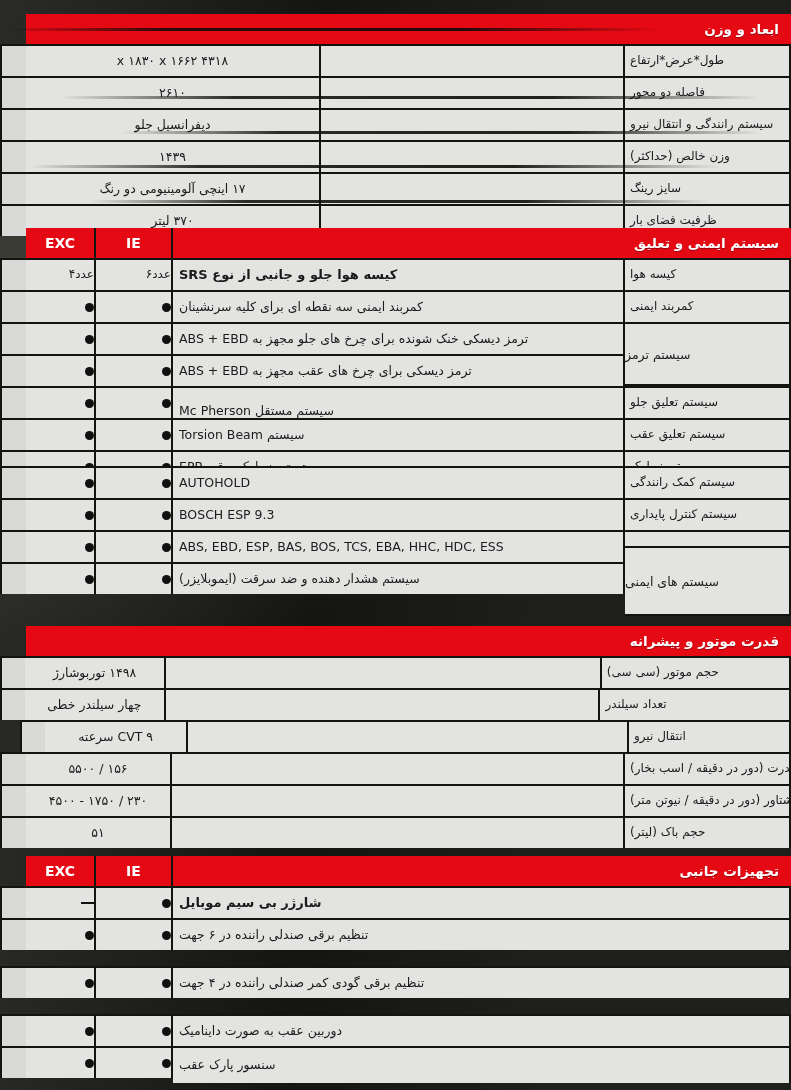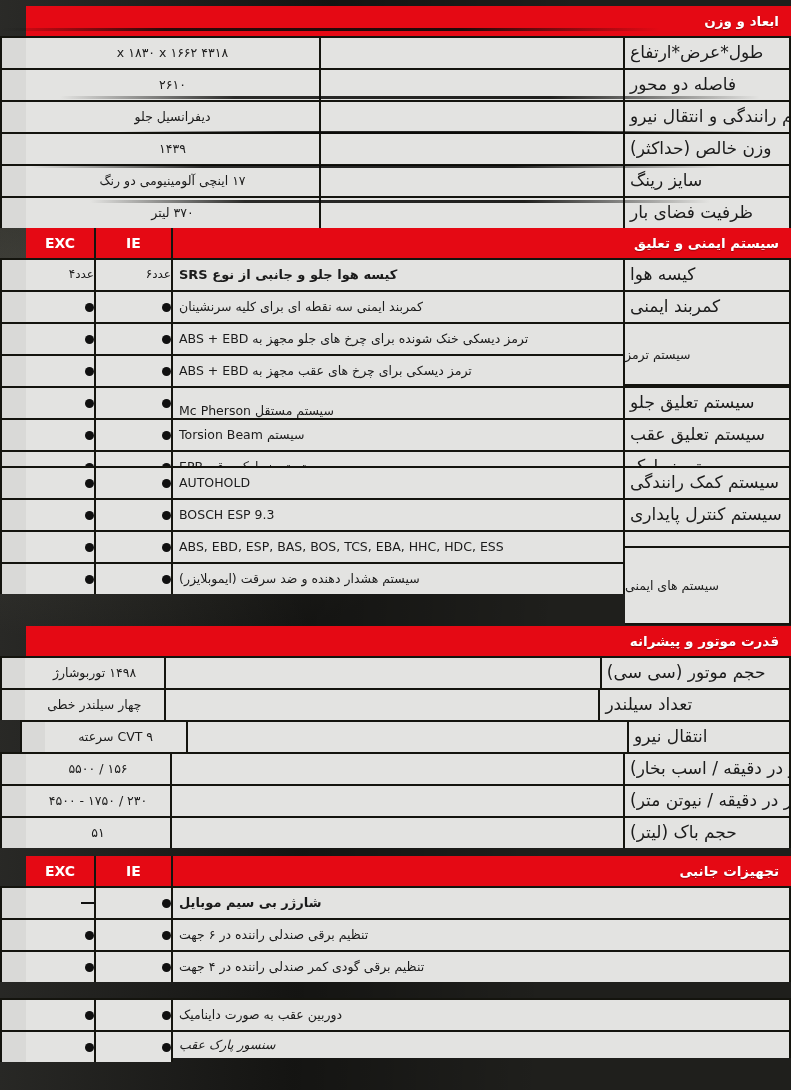--- a/index.html
+++ b/index.html
@@ -102,21 +102,21 @@
     border-right: 2px solid #14140e;
     font-size: 12.5px;
     line-height: 1.15;
     overflow: hidden;
     white-space: nowrap;
   }
   .cell.label {
     justify-content: flex-end;
     padding-right: 9px;
     padding-left: 5px;
-    font-size: 17px;
+    font-size: 12px;
   }
   .cell.valfill {
     justify-content: center;
     padding: 0 6px;
   }
   .cell.desc {
     justify-content: flex-end;
     padding-right: 10px;
     padding-left: 6px;
   }
@@ -176,21 +176,21 @@
     pointer-events: none;
     z-index: 5;
   }
 </style>
 </head>
 <body>
 
 <div id="sheet">
   <div id="backdrop"></div>
   <div id="table-root">
-      <div class="section" style="top: 6px;">
+      <div class="section" style="top: 14px;">
         <div class="sechead" style="direction: ltr;">
           <div class="leftstub" style="width: 26px;"></div>
           <div class="redbar" style="width: 765px; direction: rtl;">ابعاد و وزن</div>
         </div>
         <div class="rowline" style="height: 32px; direction: ltr;">
           <div class="cell stub" style="width: 26px; height: 32px;"></div>
           <div class="cell valfill" style="width: 295px; height: 32px; direction: rtl;">۴۳۱۸ x ۱۸۳۰ x ۱۶۶۲</div>
           <div class="cell blank" style="width: 304px; height: 32px;"></div>
           <div class="cell label" style="width: 166px; height: 32px; direction: rtl;">طول*عرض*ارتفاع</div>
         </div>
@@ -348,21 +348,21 @@
             <span class="dot"></span>
           </div>
           <div class="cell mark" style="width: 77px; height: 32px;">
             <span class="dot"></span>
           </div>
           <div class="cell desc" style="width: 452px; height: 32px; direction: rtl;">سیستم هشدار دهنده و ضد سرقت (ایموبلایزر)</div>
           <div class="cell label blank" style="width: 166px; height: 32px; direction: rtl;"></div>
         </div>
       </div>
       <div class="mergelabel" style="width: 166px; height: 64px; left: 0px; right: 0px; top: 322px; direction: rtl;">سیستم ترمز</div>
-      <div class="mergelabel" style="width: 166px; height: 79px; left: 0px; right: 0px; top: 546px; direction: rtl;">سیستم های ایمنی</div>
+      <div class="mergelabel" style="width: 166px; height: 70px; left: 0px; right: 0px; top: 546px; direction: rtl;">سیستم های ایمنی</div>
       <div class="section" style="top: 626px;">
         <div class="sechead" style="direction: ltr;">
           <div class="leftstub" style="width: 26px;"></div>
           <div class="redbar" style="width: 765px; direction: rtl;">قدرت موتور و پیشرانه</div>
         </div>
         <div class="rowline" style="height: 32px; direction: ltr;">
           <div class="cell stub" style="width: 26px; height: 32px;"></div>
           <div class="cell valfill" style="width: 146px; height: 32px; direction: rtl;">۱۴۹۸ توربوشارژ</div>
           <div class="cell blank" style="width: 453px; height: 32px;"></div>
           <div class="cell label" style="width: 196px; height: 32px; direction: rtl;">حجم موتور (سی سی)</div>
@@ -418,21 +418,21 @@
         <div class="rowline" style="height: 32px; direction: ltr;">
           <div class="cell stub" style="width: 26px; height: 32px;"></div>
           <div class="cell mark" style="width: 70px; height: 32px;">
             <span class="dot"></span>
           </div>
           <div class="cell mark" style="width: 77px; height: 32px;">
             <span class="dot"></span>
           </div>
           <div class="cell desc" style="width: 618px; height: 32px; direction: rtl;">تنظیم برقی صندلی راننده در ۶ جهت</div>
         </div>
-        <div class="rowline" style="height: 48px; direction: ltr;">
+        <div class="rowline" style="height: 48px; direction: ltr; margin-top: 16px;">
           <div class="cell stub" style="width: 26px; height: 32px;"></div>
           <div class="cell mark" style="width: 70px; height: 32px;">
             <span class="dot"></span>
           </div>
           <div class="cell mark" style="width: 77px; height: 32px;">
             <span class="dot"></span>
           </div>
           <div class="cell desc" style="width: 618px; height: 32px; direction: rtl;">تنظیم برقی گودی کمر صندلی راننده در ۴ جهت</div>
         </div>
         <div class="rowline" style="height: 32px; direction: ltr;">
@@ -446,21 +446,21 @@
           <div class="cell desc" style="width: 618px; height: 32px; direction: rtl;">دوربین عقب به صورت داینامیک</div>
         </div>
         <div class="rowline" style="height: 32px; direction: ltr;">
           <div class="cell stub" style="width: 26px; height: 32px;"></div>
           <div class="cell mark" style="width: 70px; height: 32px;">
             <span class="dot"></span>
           </div>
           <div class="cell mark" style="width: 77px; height: 32px;">
             <span class="dot"></span>
           </div>
-          <div class="cell desc" style="width: 618px; height: 28px; direction: rtl; font-style: italic;">سنسور پارک عقب</div>
+          <div class="cell desc" style="width: 618px; height: 37px; direction: rtl;">سنسور پارک عقب</div>
         </div>
       </div>
     </div>
 
   <div class="streak" style="left:0;top:28px;width:660px;height:3px;"></div>
   <div class="streak" style="left:60px;top:96px;width:700px;height:3px;"></div>
   <div class="streak" style="left:120px;top:131px;width:640px;height:3px;"></div>
   <div class="streak" style="left:30px;top:165px;width:690px;height:3px;"></div>
   <div class="streak" style="left:90px;top:200px;width:620px;height:3px;"></div>
 </div>

